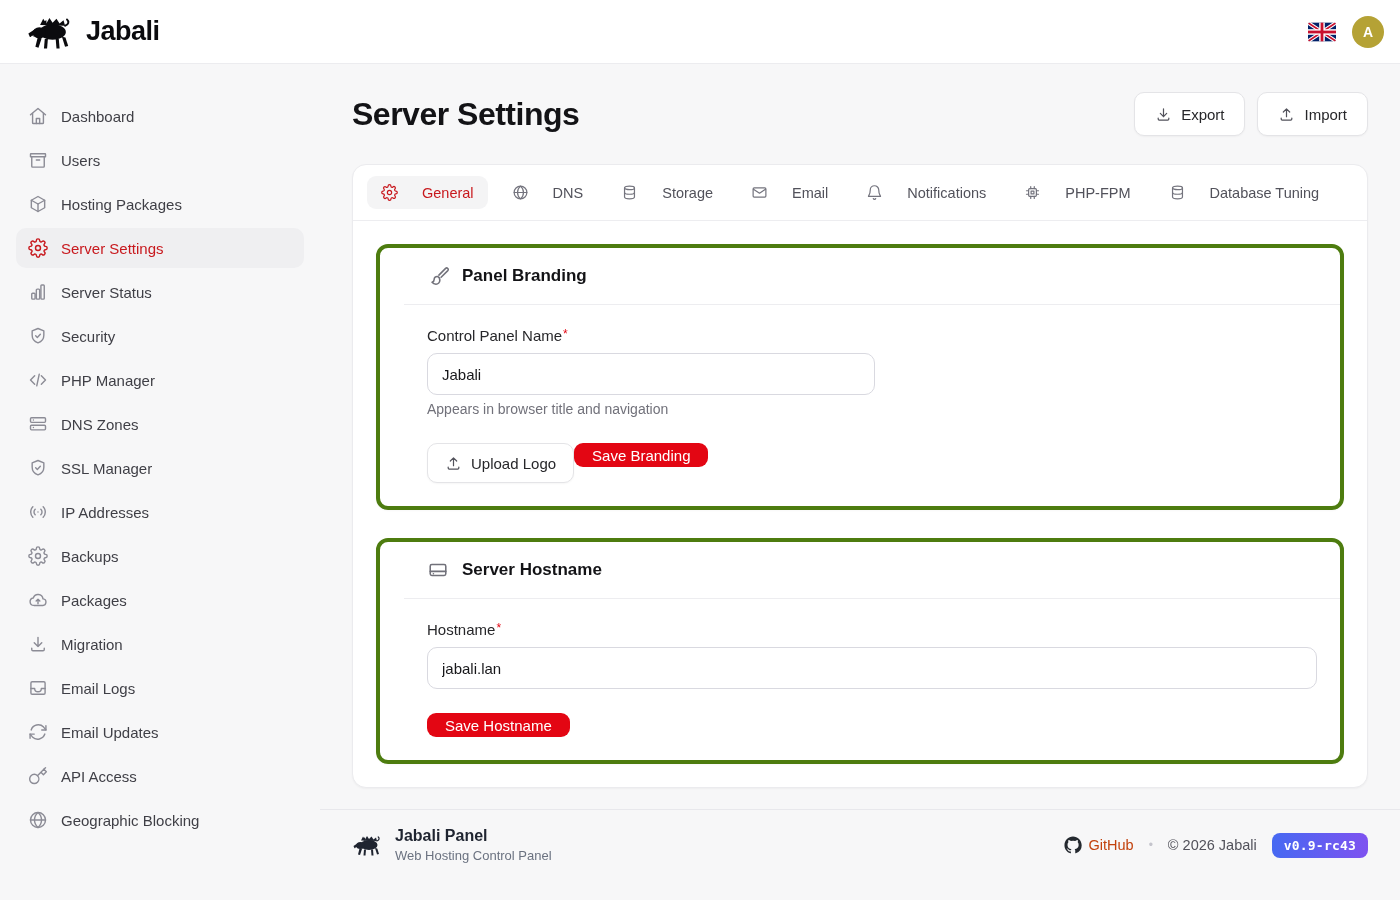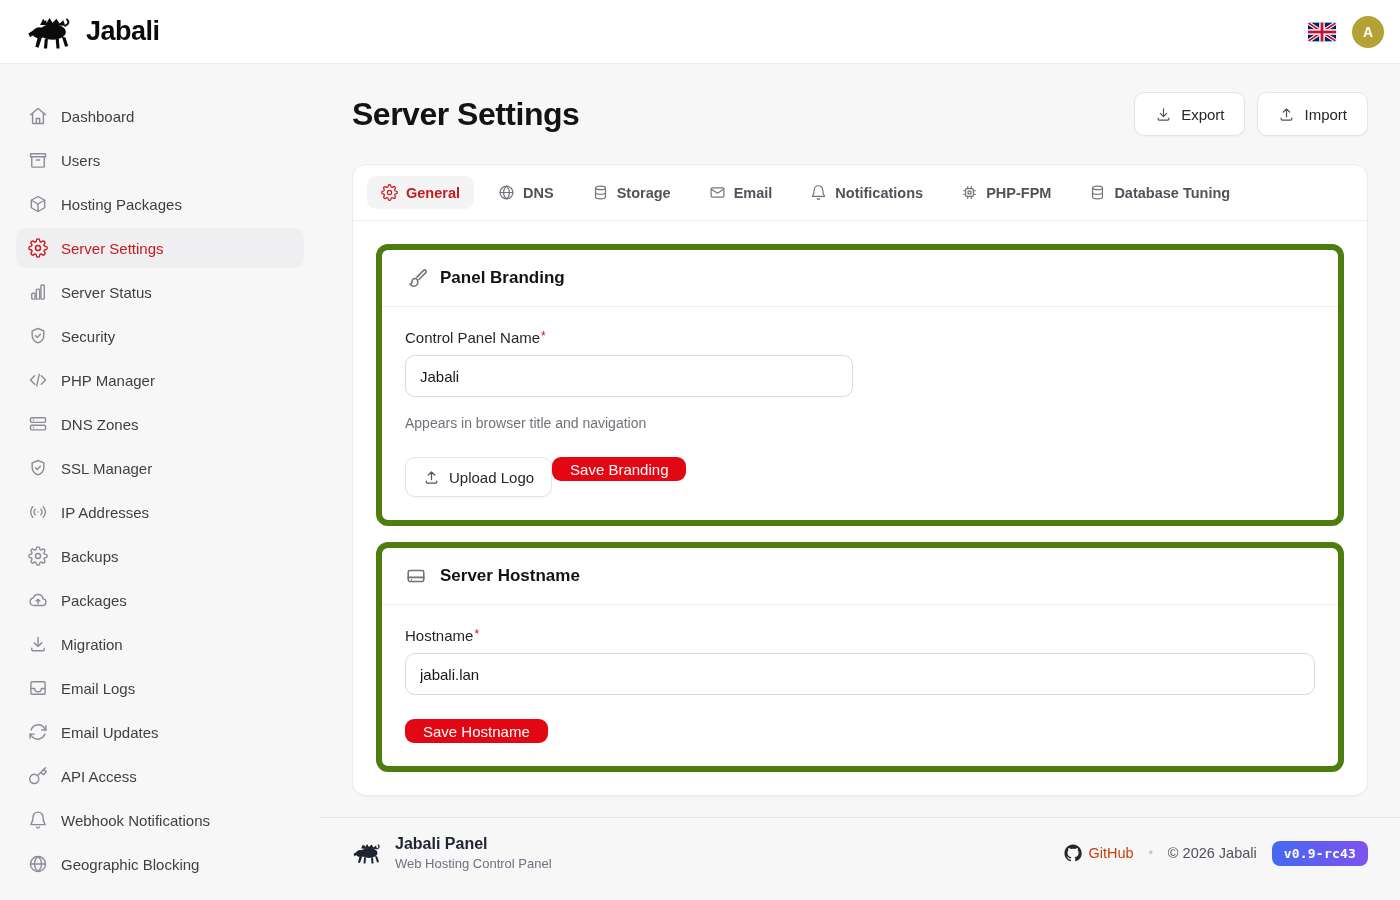--- a/index.html
+++ b/index.html
@@ -60,54 +60,55 @@
   
   .panel {
     margin-top:28px; background:#fff; border:1px solid #ebebee;
     border-radius:14px; box-shadow:0 1px 2px rgba(0,0,0,.04);
   }
   .tabbar {
     display:flex; align-items:center; gap:10px;
     padding:11px 14px; border-bottom:1px solid #ededf0;
   }
   .tab {
-    display:inline-flex; align-items:center; gap:8px;
+    display:inline-flex; align-items:center; gap:24px;
     padding:8px 14px; border-radius:9px;
-    font-size:14.5px; color:#52525b; cursor:pointer; white-space:nowrap;font-weight:bold;
+    font-size:14.5px; color:#52525b; cursor:pointer; white-space:nowrap;
   }
   .tab .icon { width:17px; height:17px; color:#74747e; }
   .tab.active { background:#f4f4f5; color:var(--nav-red,#c8191e); }
   .tab.active .icon { color:var(--nav-red,#c8191e); }
 
   .panel-body { padding:23px; }
 
   .card {
-    background:#fff; border:6px solid #4d7c0f; border-radius:12px;
+    background:#fff; border:4px solid #4d7c0f; border-radius:12px;
     box-shadow:0 1px 2px rgba(0,0,0,.03);
-  }
-  .card + .card { margin-top:16px; }
+    padding-left:24px;
+  }
+  .card + .card { margin-top:28px; }
   .card-head {
     height:57px; display:flex; align-items:center; gap:13px;
     padding:0 23px; border-bottom:1px solid #ededf0;
   }
   .card-head .icon { width:22px; height:22px; color:#71717a; }
   .card-title { font-size:17px; font-weight:700; color:#131316; }
   .card-body { padding:22px 23px 23px 23px; }
 
   .field-label { font-size:15px; color:#27272a; }
   .req { color:var(--accent-red,#e30613); font-size:12px; vertical-align:top; margin-left:1px; }
   .text-input {
     display:block; margin-top:9px; height:42px; padding:0 14px;
     border:1px solid #d9d9e0; border-radius:10px; background:#fff;
     font-size:15px; color:#18181b; outline:none;
     font-family:"Liberation Sans", sans-serif;
   }
   .w-fixed { width:448px; }
   .w-full { width:100%; }
-  .helper { margin-top:18px; font-size:14px; color:#71717a; }
+  .helper { margin-top:6px; font-size:14px; color:#71717a; }
 
   .btn-row { margin-top:26px; display:flex; }
   .btn-sm { height:40px; padding:0 17px; font-size:15px; border-radius:10px; }
   .btn-primary {
     display:inline-flex; align-items:center; height:24px; padding:0 18px;
     background:var(--accent-red,#e30613); border:none; border-radius:9px;
     color:#fff; font-size:15px; cursor:pointer;
     font-family:"Liberation Sans", sans-serif;
   }
 
@@ -327,29 +328,20 @@
           <svg viewBox="0 0 24 24" fill="none" stroke="currentColor" stroke-width="1.7" stroke-linecap="round" stroke-linejoin="round" width="100%" height="100%">
             <path d="m21 2-2 2"></path>
             <path d="M11.39 11.61a5.5 5.5 0 1 1-7.78 7.78 5.5 5.5 0 0 1 7.78-7.78Zm0 0L15.5 7.5m0 0 3 3L22 7l-3-3m-3.5 3.5L19 4"></path>
           </svg>
         </span>
         <span>API Access</span>
       </div>
       <div class="nav-item">
         <span class="icon">
           <svg viewBox="0 0 24 24" fill="none" stroke="currentColor" stroke-width="1.7" stroke-linecap="round" stroke-linejoin="round" width="100%" height="100%">
-            <path d="M18 8.5a6 6 0 0 0-12 0c0 6.5-2.5 7.5-2.5 9h17c0-1.5-2.5-2.5-2.5-9"></path>
-            <path d="M10.3 20.5a1.8 1.8 0 0 0 3.4 0"></path>
-          </svg>
-        </span>
-        <span>Webhook Notifications</span>
-      </div>
-      <div class="nav-item">
-        <span class="icon">
-          <svg viewBox="0 0 24 24" fill="none" stroke="currentColor" stroke-width="1.7" stroke-linecap="round" stroke-linejoin="round" width="100%" height="100%">
             <circle cx="12" cy="12" r="9"></circle>
             <path d="M3 12h18"></path>
             <path d="M12 3c2.7 2.3 4.2 5.5 4.2 9S14.7 18.7 12 21c-2.7-2.3-4.2-5.5-4.2-9S9.3 5.3 12 3Z"></path>
           </svg>
         </span>
         <span>Geographic Blocking</span>
       </div>
     </nav>
 
   <main class="main">

